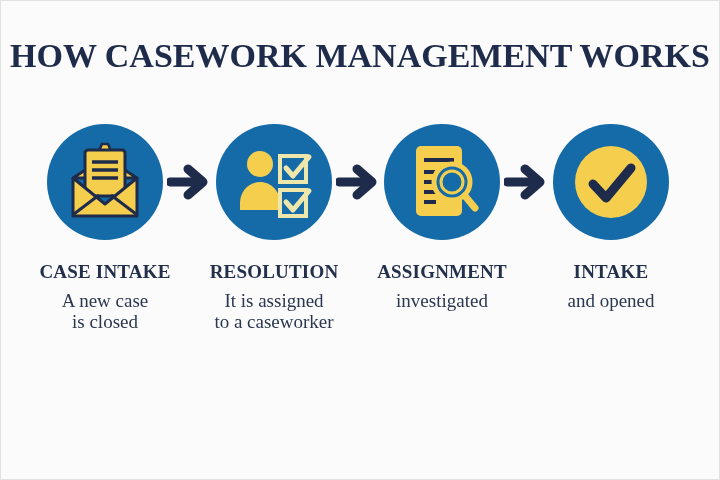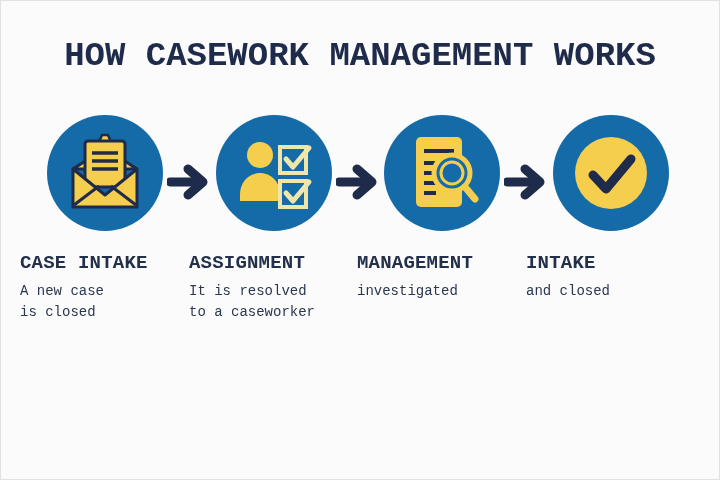--- a/index.html
+++ b/index.html
@@ -2,48 +2,48 @@
 <html><head>
 <meta charset="utf-8">
 <style>
   html,body{margin:0;padding:0;background:#ffffff;}
   .canvas{
     position:relative;
     width:718px;height:478px;
     background:#FBFBFB;
     border:1px solid #E2E2E2;
     overflow:hidden;
-    font-family:Liberation Mono, monospace;
+    font-family:Liberation Serif, serif;
   }
   .title{
     position:absolute;top:36px;left:0;right:0;
     margin:0;text-align:center;
     font-size:34px;line-height:38px;font-weight:bold;
     letter-spacing:0px;color:#1E2B4A;
   }
   .step{
-    position:absolute;top:114px;width:170px;text-align:left;
+    position:absolute;top:123px;width:170px;text-align:center;
   }
   .step-1{left:19px;}
   .step-2{left:188px;}
   .step-3{left:356px;}
   .step-4{left:525px;}
   .badge{
     width:116px;height:116px;border-radius:50%;
     background:#156BA8;margin:0 auto;
     display:flex;align-items:center;justify-content:center;
   }
   .badge svg{display:block;}
   .step-label{
     margin-top:21px;
     font-size:19px;font-weight:bold;letter-spacing:0.2px;color:#22304B;
   }
   .step-desc{
     margin-top:7px;
-    font-size:14px;line-height:21px;color:#2B374F;
+    font-size:19px;line-height:21px;color:#2B374F;
   }
   .arrow{
     position:absolute;top:163px;width:44px;height:36px;
   }
   .arrow-1{left:166px;}
   .arrow-2{left:335px;}
   .arrow-3{left:503px;}
 </style>
 </head>
 <body>
@@ -80,57 +80,57 @@
     <div class="badge">
       <svg width="116" height="116" viewBox="0 0 116 116">
         <circle cx="44" cy="40" r="13" fill="#F5CE4E"></circle>
         <path d="M24,86 v-7 c0,-12 9,-21 20,-21 c11,0 20,9 20,21 v7 Z" fill="#F5CE4E"></path>
         <rect x="64" y="32" width="26" height="26" fill="none" stroke="#EFE6AC" stroke-width="4"></rect>
         <path d="M70,44 l7,8 l16,-19" fill="none" stroke="#EFE6AC" stroke-width="5" stroke-linecap="round" stroke-linejoin="round"></path>
         <rect x="64" y="66" width="26" height="26" fill="none" stroke="#EFE6AC" stroke-width="4"></rect>
         <path d="M70,78 l7,8 l16,-19" fill="none" stroke="#EFE6AC" stroke-width="5" stroke-linecap="round" stroke-linejoin="round"></path>
       </svg>
     </div>
-    <div class="step-label">ASSIGNMENT</div>
+    <div class="step-label">RESOLUTION</div>
     <div class="step-desc">
-      <div>It is resolved</div>
+      <div>It is assigned</div>
       <div>to a caseworker</div>
     </div>
   </div>
 
   <div class="step step-3">
     <div class="badge">
       <svg width="116" height="116" viewBox="0 0 116 116">
         <rect x="32" y="22" width="46" height="70" rx="5" fill="#F5CE4E"></rect>
         <line x1="40" y1="36" x2="70" y2="36" stroke="#1E2B4A" stroke-width="4"></line>
         <line x1="40" y1="48" x2="56" y2="48" stroke="#1E2B4A" stroke-width="4"></line>
         <line x1="40" y1="58" x2="54" y2="58" stroke="#1E2B4A" stroke-width="4"></line>
         <line x1="40" y1="68" x2="54" y2="68" stroke="#1E2B4A" stroke-width="4"></line>
         <line x1="40" y1="78" x2="52" y2="78" stroke="#1E2B4A" stroke-width="4"></line>
         <circle cx="68" cy="58" r="18" fill="#156BA8" stroke="#F5CE4E" stroke-width="5"></circle>
         <circle cx="68" cy="58" r="11" fill="none" stroke="#F5CE4E" stroke-width="3"></circle>
         <line x1="81" y1="72" x2="91" y2="84" stroke="#F5CE4E" stroke-width="7" stroke-linecap="round"></line>
       </svg>
     </div>
-    <div class="step-label">MANAGEMENT</div>
+    <div class="step-label">ASSIGNMENT</div>
     <div class="step-desc">
       <div>investigated</div>
     </div>
   </div>
 
   <div class="step step-4">
     <div class="badge">
       <svg width="116" height="116" viewBox="0 0 116 116">
         <circle cx="58" cy="58" r="36" fill="#F5CE4E"></circle>
         <path d="M40,60 L53,74 L78,44" fill="none" stroke="#1E2B4A" stroke-width="9" stroke-linecap="round" stroke-linejoin="round"></path>
       </svg>
     </div>
     <div class="step-label">INTAKE</div>
     <div class="step-desc">
-      <div>and closed</div>
+      <div>and opened</div>
     </div>
   </div>
 
   <svg class="arrow arrow-1" viewBox="0 0 44 36">
     <line x1="3" y1="18" x2="30" y2="18" stroke="#1E2B4A" stroke-width="9" stroke-linecap="round"></line>
     <path d="M21,5 L36,18 L21,31" fill="none" stroke="#1E2B4A" stroke-width="9" stroke-linecap="round" stroke-linejoin="round"></path>
   </svg>
   <svg class="arrow arrow-2" viewBox="0 0 44 36">
     <line x1="3" y1="18" x2="30" y2="18" stroke="#1E2B4A" stroke-width="9" stroke-linecap="round"></line>
     <path d="M21,5 L36,18 L21,31" fill="none" stroke="#1E2B4A" stroke-width="9" stroke-linecap="round" stroke-linejoin="round"></path>

